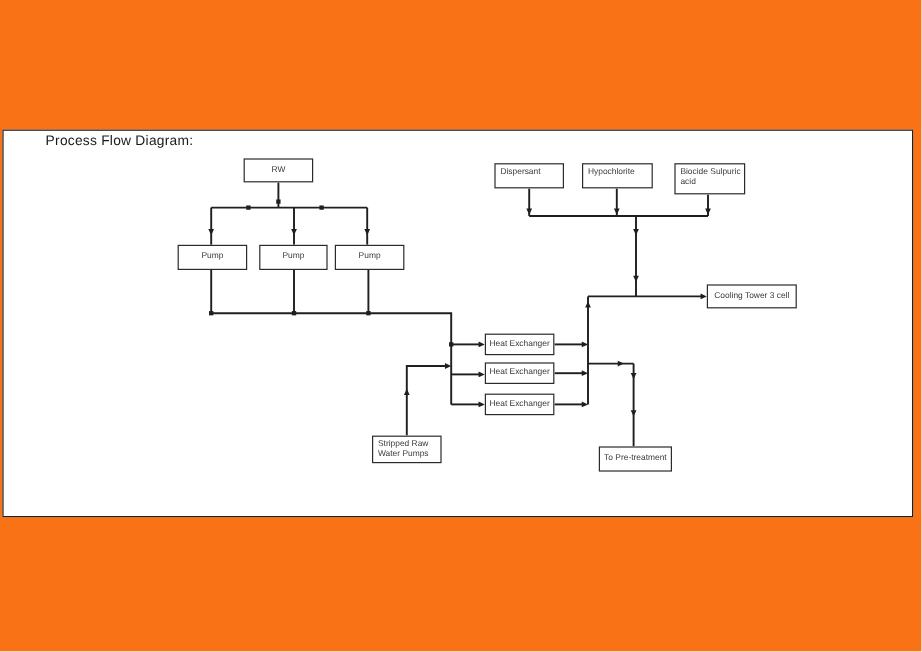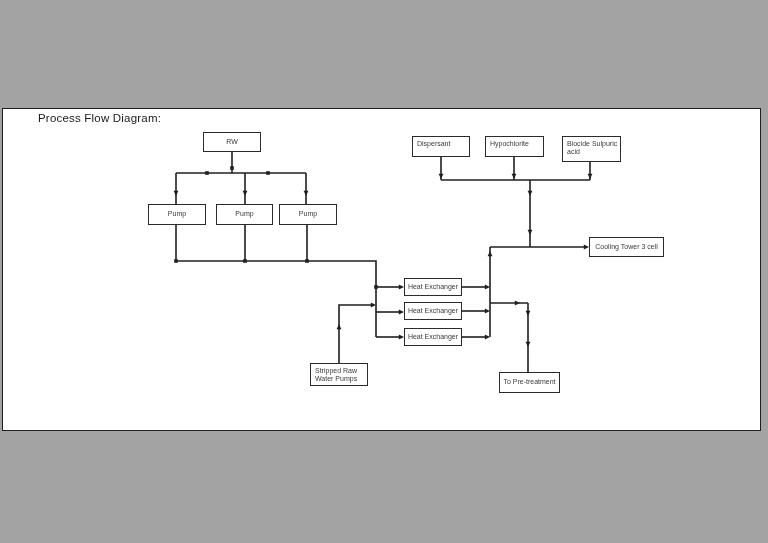--- a/index.html
+++ b/index.html
@@ -1,19 +1,19 @@
 <!DOCTYPE html>
 <html><head>
 <meta charset="utf-8">
 <style>
   html,body{margin:0;padding:0;background:#ffffff;}
   .canvas{
     position:relative;
     width:768px;height:543px;
-    background:#a3a3a3;
+    background:#f97316;
     font-family:"Liberation Sans", sans-serif;
     overflow:hidden;
   }
   .frame{
     position:absolute;
     left:2px;top:108px;width:759px;height:323px;
     border:1.5px solid #1f1f1f;
     background:#ffffff;
     box-sizing:border-box;
   }

